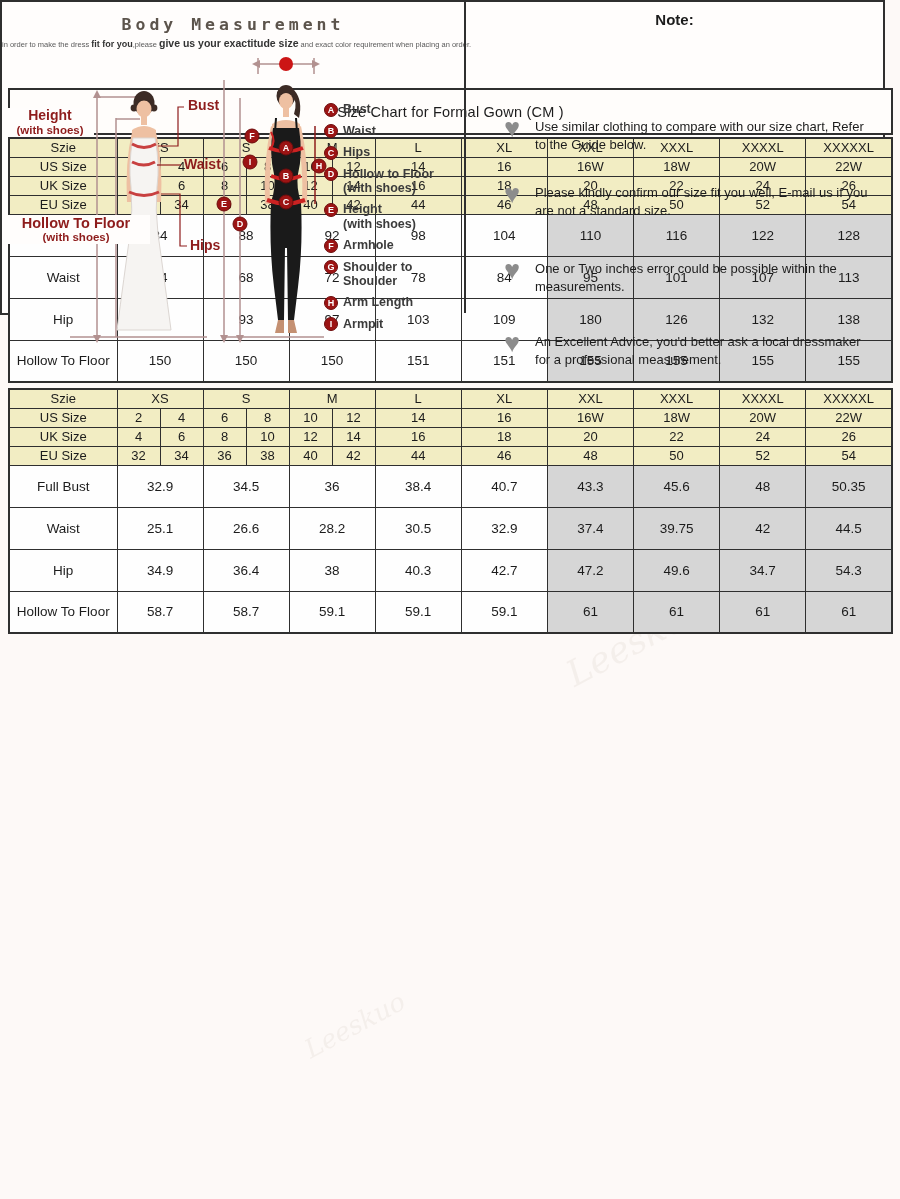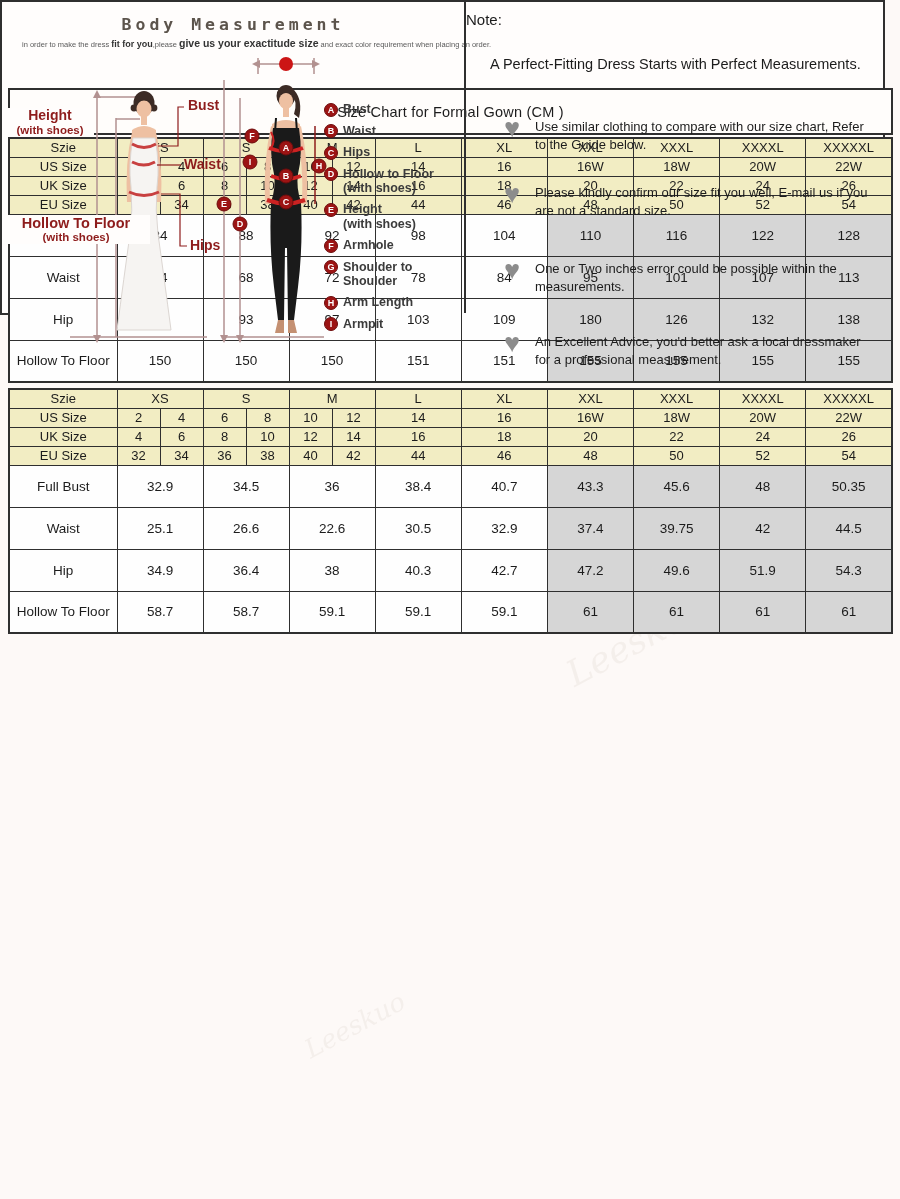--- a/index.html
+++ b/index.html
@@ -37,21 +37,21 @@
     border:2px solid #2f2f2f; display:flex; background:#fffdfc;
   }
   .bm-cell { width:462px; position:relative; }
   .note-cell { flex:1; border-left:2px solid #2f2f2f; position:relative; }
 
   .bm-title {
     margin-top:13px; text-align:center;
     font-family:"DejaVu Sans Mono", monospace; font-weight:bold;
     font-size:16.5px; letter-spacing:4px; color:#5c544c;
   }
-  .bm-sub { margin-top:3px; text-align:center; font-size:7.5px; color:#5a5a5a; white-space:nowrap;padding-left:20px; }
+  .bm-sub { margin-top:3px; text-align:center; font-size:7.5px; color:#5a5a5a; white-space:nowrap; }
   .bm-sub .em1 { font-weight:bold; font-size:9px;  color:#333; }
   .bm-sub .em2 { font-weight:bold; font-size:10.5px; color:#333; }
 
   .bm-svg { position:absolute; left:0; top:50px; }
 
   .fig-lbl { position:absolute; color:#8e1c1c; font-weight:bold; line-height:1.12; }
   .lbl-height { left:4px;  top:106px; width:88px;  text-align:center; font-size:14px; background:#fffdfc; }
   .lbl-hollow { left:0px;  top:213px; width:148px; text-align:center; font-size:14.5px; background:#fffdfc; }
   .fig-lbl .sub { font-size:11.5px; }
   .lbl-bust  { left:186px; top:96px;  font-size:14px; }
@@ -62,21 +62,21 @@
   .legend li { display:flex; align-items:flex-start; margin-bottom:7px; }
   .badge {
     flex:0 0 auto; width:14px; height:14px; border-radius:50%;
     background:#9c1414; color:#fff; font-size:9px; font-weight:bold;
     display:inline-flex; align-items:center; justify-content:center;
     margin-right:5px; margin-top:0.5px; border:1px solid #6e0d0d;
   }
   .lg-text { font-size:12.5px; font-weight:bold; color:#3b3b3b; line-height:1.15; }
 
   
-  .note-title { position:absolute; top:9px; left:0; right:0; font-weight:normal; font-size:15px; }
+  .note-title { position:absolute; top:9px; left:0; right:0; text-align:center; font-weight:bold; font-size:15px; }
   .note-intro { position:absolute; top:54px; left:24px; right:10px; font-size:14.5px; }
   .bullet { position:absolute; left:38px; right:10px; display:flex; align-items:flex-start; }
   .heart { font-size:27px; line-height:0.9; color:#8c8c8c; margin-right:15px; flex:0 0 auto; }
   .bullet .btxt { font-size:13px; line-height:1.4; padding-top:2px; }
   #bullet-0 { top:114px; } #bullet-1 { top:180px; } #bullet-2 { top:256px; } #bullet-3 { top:329px; }
 
   
   .wm {
     position:absolute; font-family:"DejaVu Serif", serif; font-style:italic;
     font-size:36px; color:#8a7460; opacity:0.07; transform:rotate(-28deg);
@@ -305,38 +305,38 @@
             <td>40.7</td>
             <td class="plus">43.3</td>
             <td class="plus">45.6</td>
             <td class="plus">48</td>
             <td class="plus">50.35</td>
           </tr>
           <tr class="body">
             <th>Waist</th>
             <td colspan="2">25.1</td>
             <td colspan="2">26.6</td>
-            <td colspan="2">22.6</td>
+            <td colspan="2">28.2</td>
             <td>30.5</td>
             <td>32.9</td>
             <td class="plus">37.4</td>
             <td class="plus">39.75</td>
             <td class="plus">42</td>
             <td class="plus">44.5</td>
           </tr>
           <tr class="body">
             <th>Hip</th>
             <td colspan="2">34.9</td>
             <td colspan="2">36.4</td>
             <td colspan="2">38</td>
             <td>40.3</td>
             <td>42.7</td>
             <td class="plus">47.2</td>
             <td class="plus">49.6</td>
-            <td class="plus">51.9</td>
+            <td class="plus">34.7</td>
             <td class="plus">54.3</td>
           </tr>
           <tr class="body">
             <th>Hollow To Floor</th>
             <td colspan="2">58.7</td>
             <td colspan="2">58.7</td>
             <td colspan="2">59.1</td>
             <td>59.1</td>
             <td>59.1</td>
             <td class="plus">61</td>
@@ -529,21 +529,20 @@
             <span class="badge">I</span>
             <span class="lg-text">
               <div>Armpit</div>
             </span>
           </li>
         </ul>
     </div>
 
     <div class="note-cell">
       <div class="note-title">Note:</div>
-      <div class="note-intro">A Perfect-Fitting Dress Starts with Perfect Measurements.</div>
       <div id="note-bullets">
           <div class="bullet" id="bullet-0">
             <span class="heart">♥</span>
             <span class="btxt">Use similar clothing to compare with our size chart, Refer to the Guide below.</span>
           </div>
           <div class="bullet" id="bullet-1">
             <span class="heart">♥</span>
             <span class="btxt">Please kindly confirm our size fit you well, E-mail us if you are not a standard size.</span>
           </div>
           <div class="bullet" id="bullet-2">

